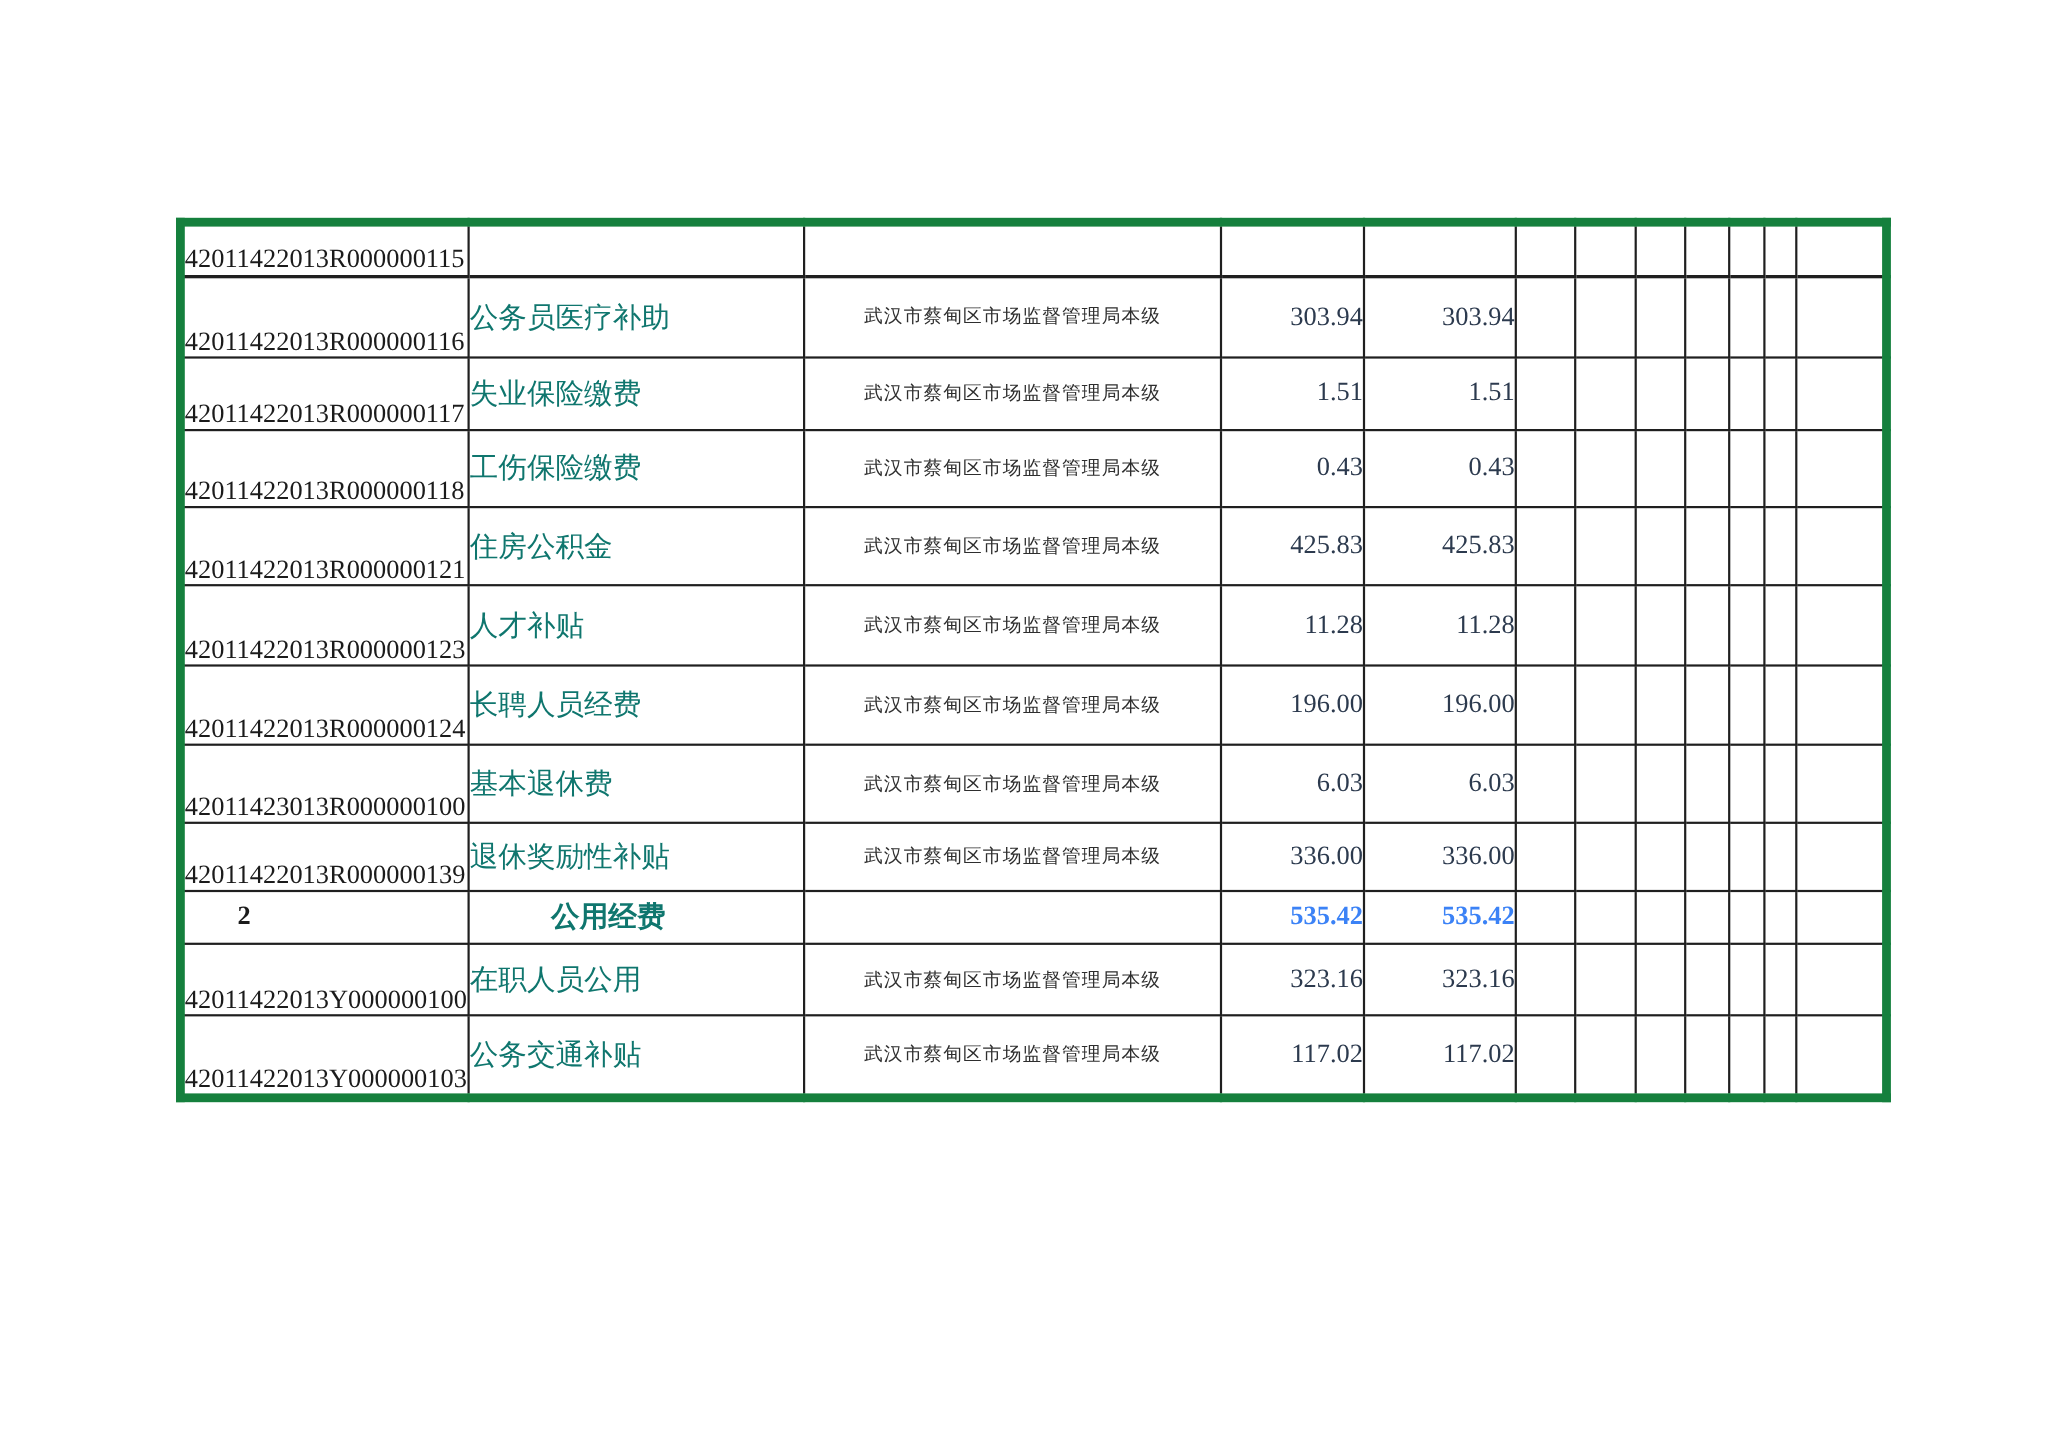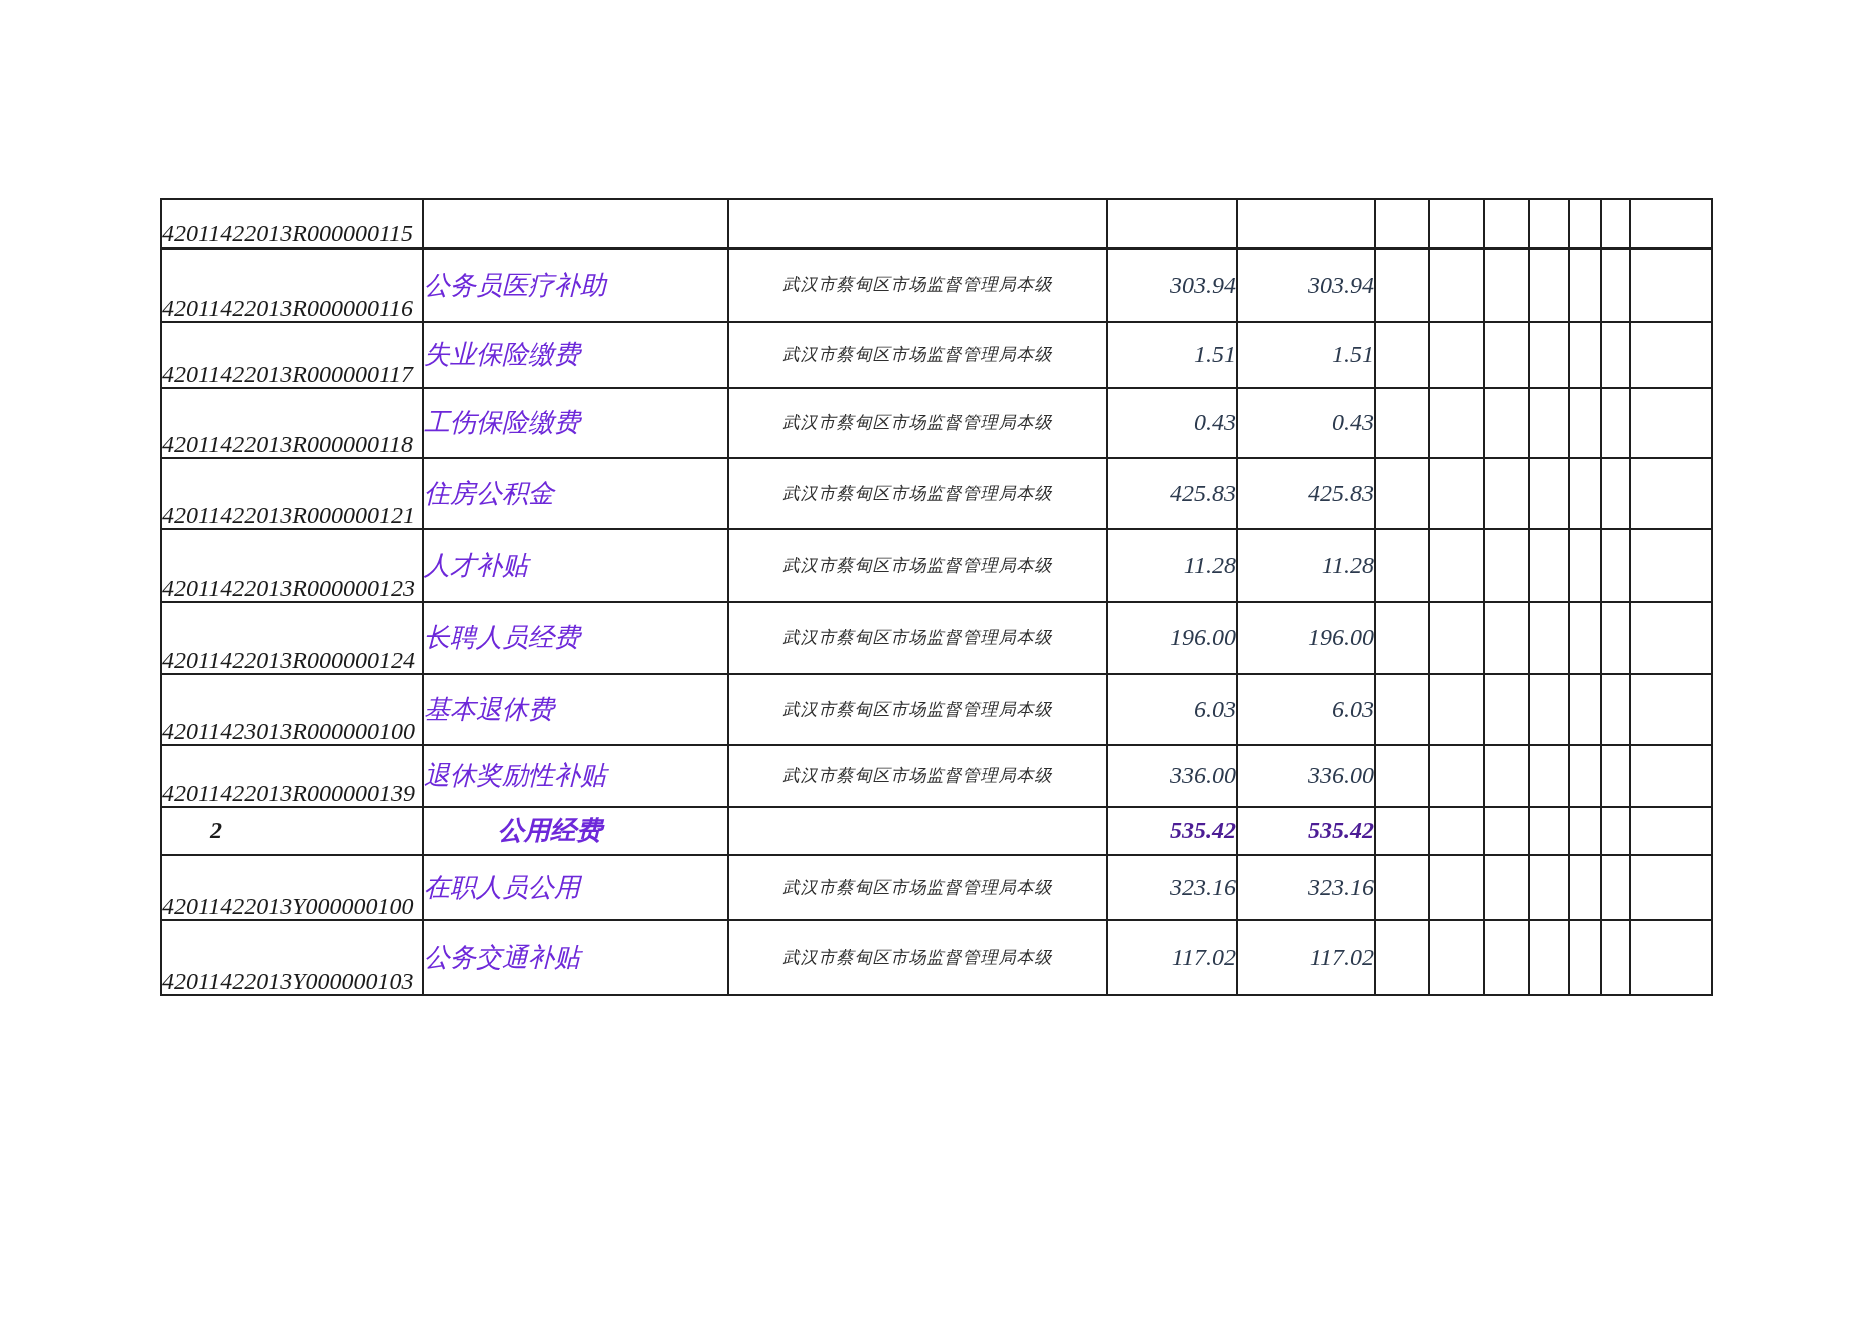--- a/index.html
+++ b/index.html
@@ -10,43 +10,42 @@
     background:#ffffff;
     overflow:hidden;
     font-family:"Liberation Serif","DejaVu Serif",serif;
   }
   table.budget {
     position:absolute;
     left:160px;
     top:198px;
     border-collapse:collapse;
     table-layout:fixed;
-    border:1px solid #15803d;
-    font-style:italic;
+    border:8px solid #15803d;
   }
   table.budget td {
     border:2px solid #1f1f1f;
     padding:0;
     overflow:hidden;
     line-height:1.05;
   }
   
   tr.row-first td { border-bottom-width:3px; }
 
   td.code {
     font-size:24px;
     color:#1b1b1b;
     text-align:left;
     vertical-align:bottom;
     padding:0 2px 5px 2px;
     white-space:nowrap;
   }
   td.name {
     font-size:26px;
-    color:#6d28d9;
+    color:#0f766e;
     text-align:left;
     vertical-align:middle;
     padding-left:73px;
     white-space:nowrap;
   }
   td.org {
     font-size:17px;
     color:#2e2e2e;
     letter-spacing:1px;
     text-align:center;
@@ -64,21 +63,21 @@
   }
   td.empty { background:#ffffff; }
 
   
   tr.section td.code {
     font-weight:bold;
     vertical-align:middle;
     padding:0 0 0 48px;
   }
   tr.section td.name { font-weight:bold; padding-left:74px; }
-  tr.section td.num  { font-weight:bold; color:#4c1d95; }
+  tr.section td.num  { font-weight:bold; color:#3b82f6; }
 </style>
 </head>
 <body>
 
 <div class="page">
   <table class="budget" style="width: 1551px; left: 160px; top: 198px;">
     <colgroup>
         <col style="width: 262px;">
         <col style="width: 305px;">
         <col style="width: 379px;">

